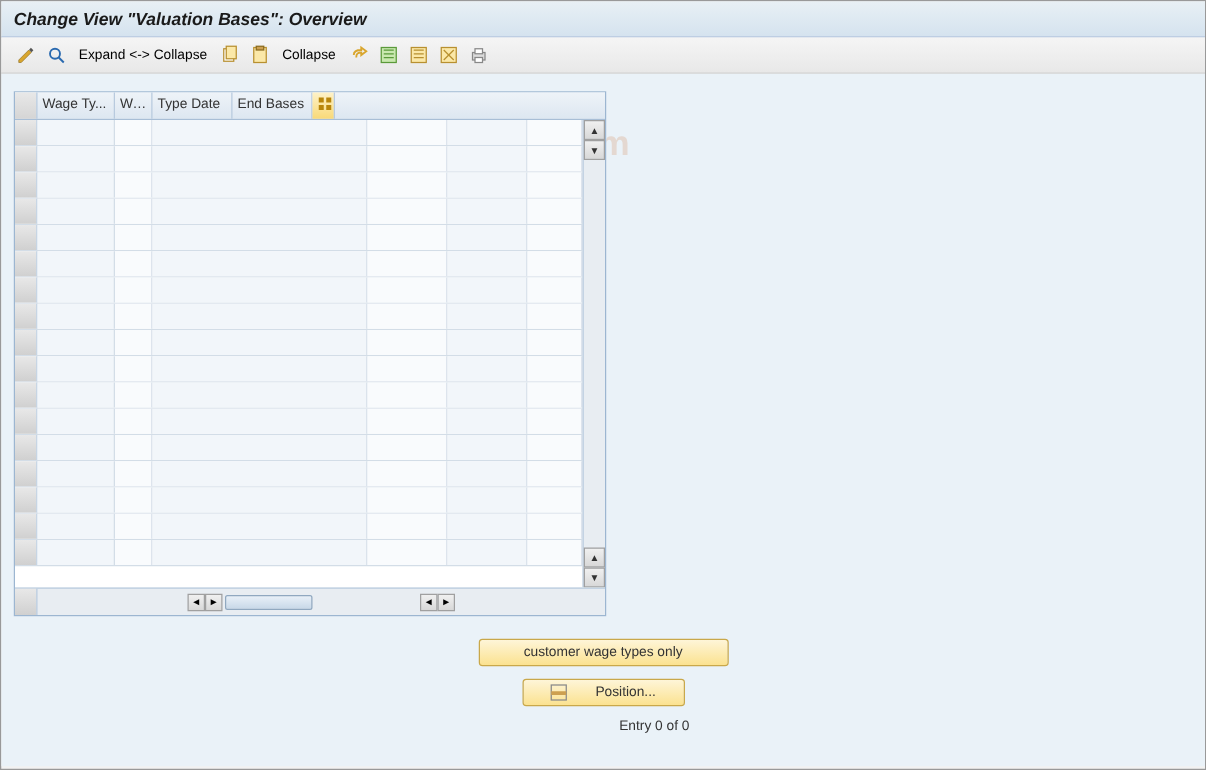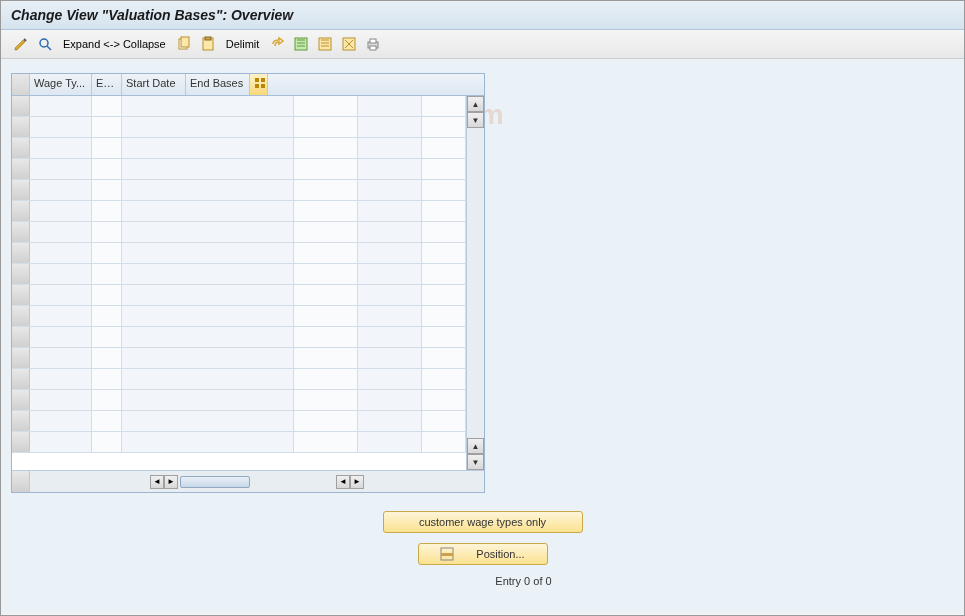--- a/index.html
+++ b/index.html
@@ -250,21 +250,21 @@
         <rect x="3" y="3" width="8" height="10" fill="#fff" stroke="#b89030"></rect>
         <rect x="5" y="1" width="8" height="10" fill="#fbe8a8" stroke="#b89030"></rect>
       </svg>
   </span>
   <span class="toolbar-icon">
     <svg width="16" height="16">
         <rect x="3" y="2" width="10" height="12" fill="#fbe8a8" stroke="#b89030"></rect>
         <rect x="5" y="1" width="6" height="3" fill="#cda050" stroke="#8a6a1e"></rect>
       </svg>
   </span>
-  <span class="toolbar-text">Delimit</span>
+  <span class="toolbar-text">Collapse</span>
   <span class="toolbar-icon">
     <svg width="16" height="16">
         <path d="M4 8 C4 5 7 4 10 4 L10 2 L14 5 L10 8 L10 6 C7 6 6 7 6 10" fill="none" stroke="#d9a62e" stroke-width="1.5"></path>
       </svg>
   </span>
   <span class="toolbar-icon">
     <svg width="16" height="16">
         <rect x="2" y="2" width="12" height="12" fill="#c9e8b0" stroke="#5a9a3a"></rect>
         <path d="M4 4 L12 4 M4 7 L12 7 M4 10 L12 10" stroke="#5a9a3a"></path>
       </svg>
@@ -291,22 +291,22 @@
   </span>
 </div>
 
 <div class="content-area">
   <span class="watermark">www.tutorialkart.com</span>
 
   <div class="table-container">
     <div class="table-header">
       <div class="th th-sel"></div>
       <div class="th th-wagety">Wage Ty...</div>
-      <div class="th th-info">Entry</div>
-      <div class="th th-start">Start Date</div>
+      <div class="th th-info">Wage</div>
+      <div class="th th-start">Type Date</div>
       <div class="th th-end">End Bases</div>
       <div class="th th-config">
         <svg width="12" height="12">
             <rect x="1" y="1" width="4" height="4" fill="#b8860b"></rect>
             <rect x="7" y="1" width="4" height="4" fill="#b8860b"></rect>
             <rect x="1" y="7" width="4" height="4" fill="#b8860b"></rect>
             <rect x="7" y="7" width="4" height="4" fill="#b8860b"></rect>
           </svg>
       </div>
     </div>

